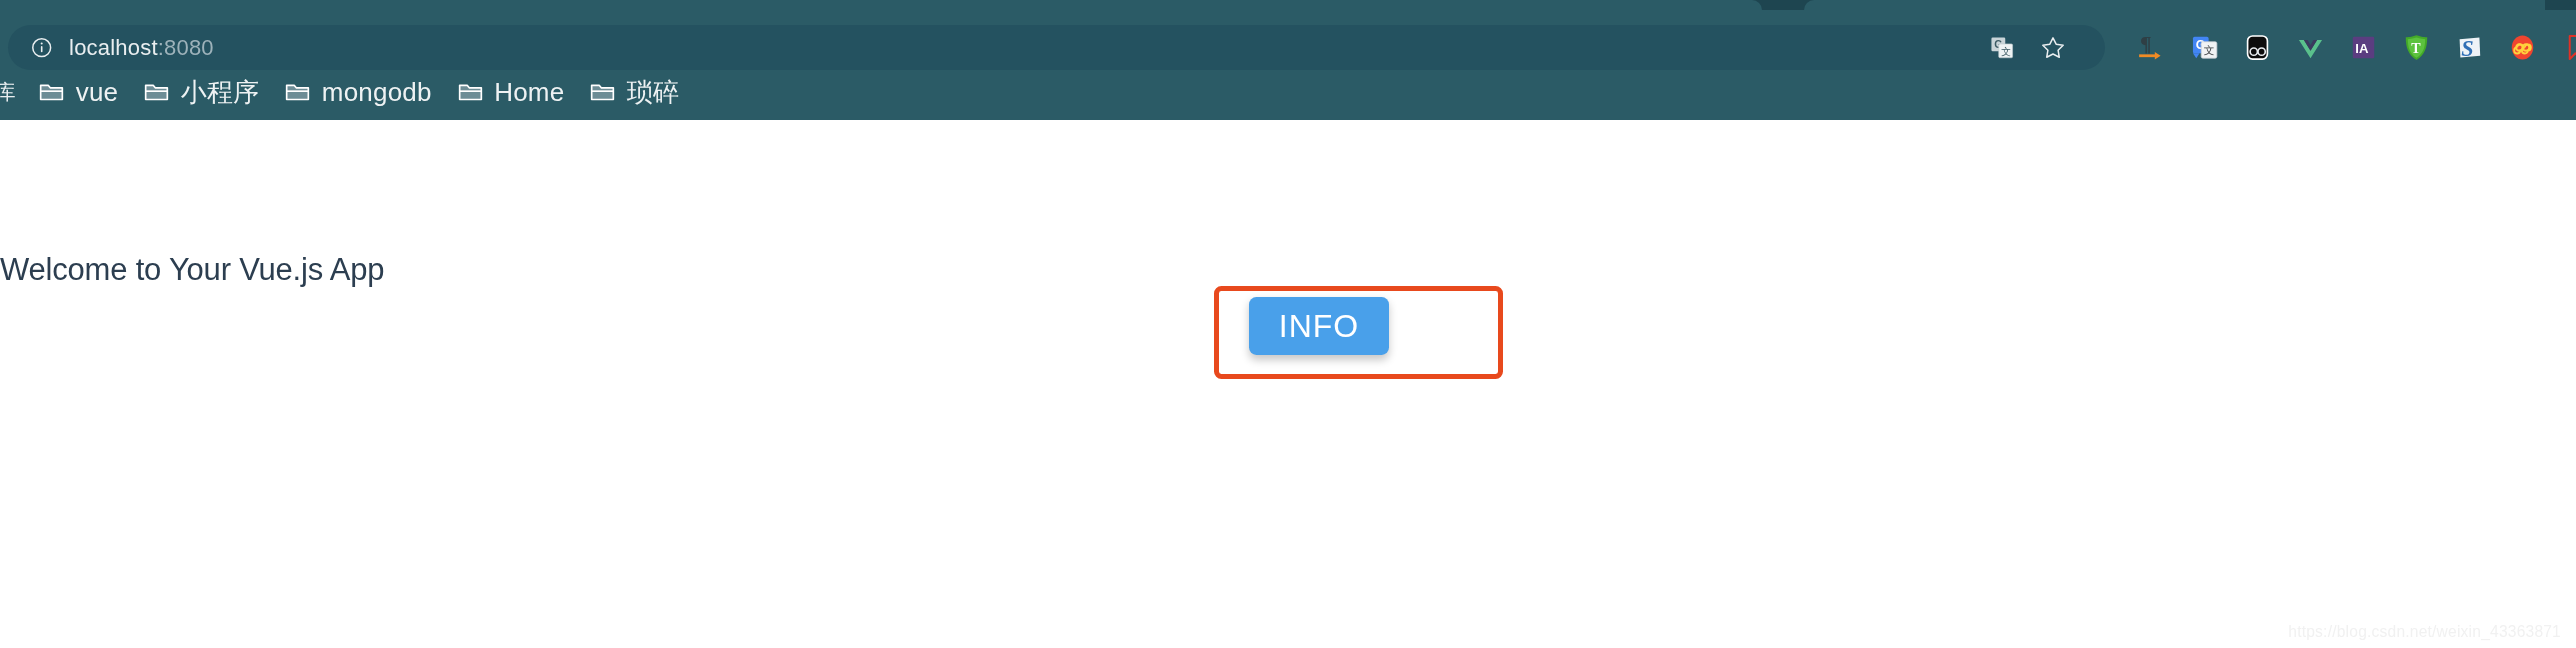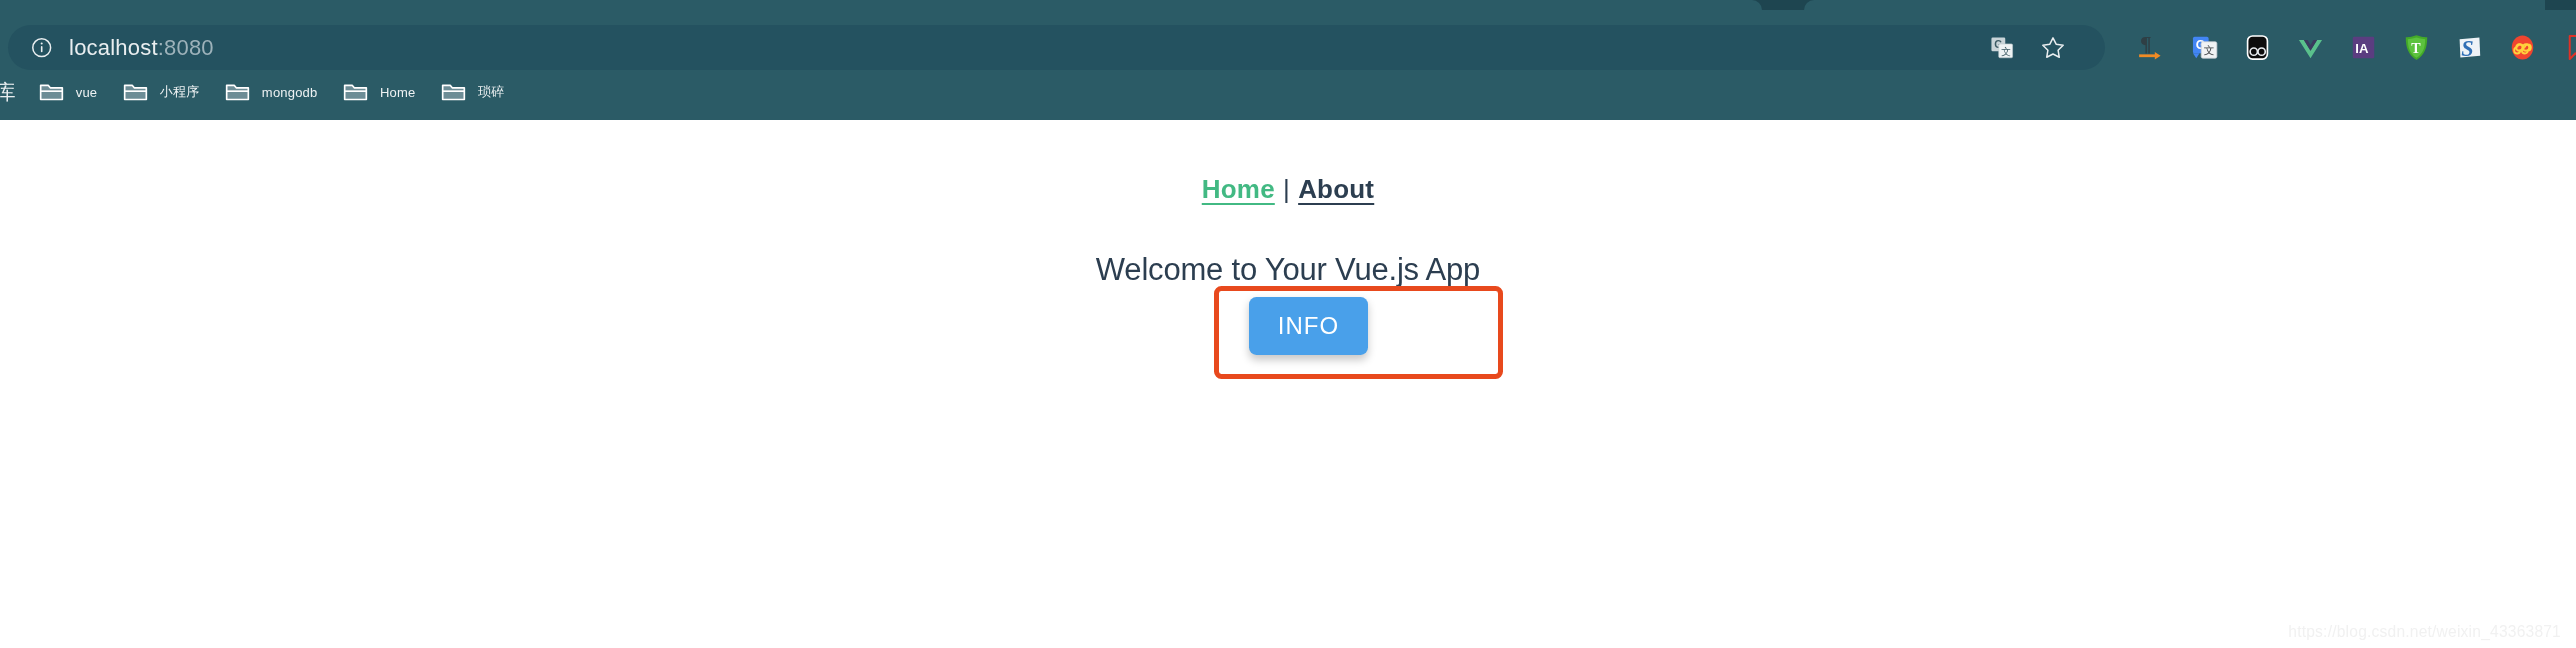--- a/index.html
+++ b/index.html
@@ -140,21 +140,21 @@
     display: flex;
     align-items: center;
     gap: 11.5px;
     padding: 5px 13px;
     border-radius: 4.1px;
     white-space: nowrap;
   }
   .folder-icon { width: 25px; height: 20px; flex: 0 0 auto; }
   .folder-icon svg { display: block; }
   .bm-label {
-    font-size: 13px;
+    font-size: 26px;
     color: #eef2f3;
     letter-spacing: 0.2px;
   }
 
   
   .page-viewport {
     position: absolute;
     left: 0; top: 120px;
     width: 2576px;
     height: 529px;
@@ -174,21 +174,21 @@
   .nav-link { text-decoration: underline; text-underline-offset: 5px; }
   .nav-home { color: #42b983; }
   .nav-sep { color: #2c3e50; font-weight: normal; padding: 0 8.2px; }
   .nav-about { color: #2c3e50; }
 
   .welcome-heading {
     position: absolute;
     left: 0;
     top: 132px;
     width: 2576px;
-    text-align: center;
+    text-align: left;
     font-size: 31px;
     font-weight: normal;
     color: #2c3e50;
     letter-spacing: -0.2px;
   }
 
   
   .annotation-box {
     position: absolute;
     left: 1214px;
@@ -197,27 +197,27 @@
     height: 93px;
     border: 5.8px solid #e8491d;
     border-radius: 7.4px;
     background: transparent;
   }
 
   .info-button {
     position: absolute;
     left: 1249px;
     top: 177px;
-    width: 119px;
+    width: 140px;
     height: 58px;
     background: #49a0ea;
     color: #ffffff;
     border: none;
     border-radius: 7.4px;
-    font-size: 24px;
+    font-size: 32px;
     font-family: "Liberation Sans", sans-serif;
     letter-spacing: 1px;
     cursor: pointer;
     box-shadow: 0 4.1px 8.2px rgba(0,0,0,0.22);
   }
 
   .watermark {
     position: absolute;
     right: 15px;
     bottom: 8.2px;
@@ -393,23 +393,20 @@
             <path d="M2 11 L28 11" stroke="#ffffff" stroke-width="2"></path>
           </svg>
         </span>
         <span class="bm-label">琐碎</span>
       </div>
     </div>
   </div>
 
   <div class="page-viewport">
 
-    <div class="nav-links">
-      <a class="nav-link nav-home">Home</a><span class="nav-sep">|</span><a class="nav-link nav-about">About</a>
-    </div>
 
     <h1 class="welcome-heading">Welcome to Your Vue.js App</h1>
 
     <div class="annotation-box"></div>
 
     <button class="info-button">INFO</button>
 
     <div class="watermark">https://blog.csdn.net/weixin_43363871</div>
   </div>
 

